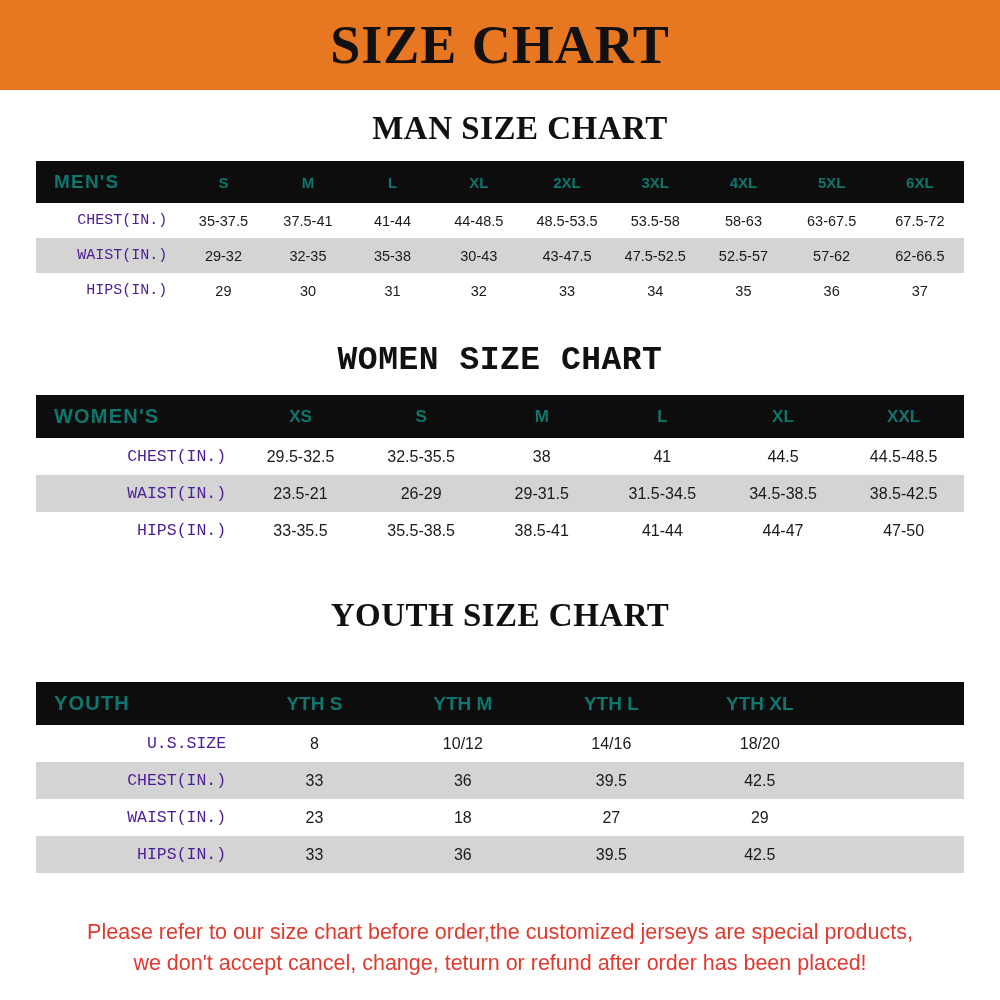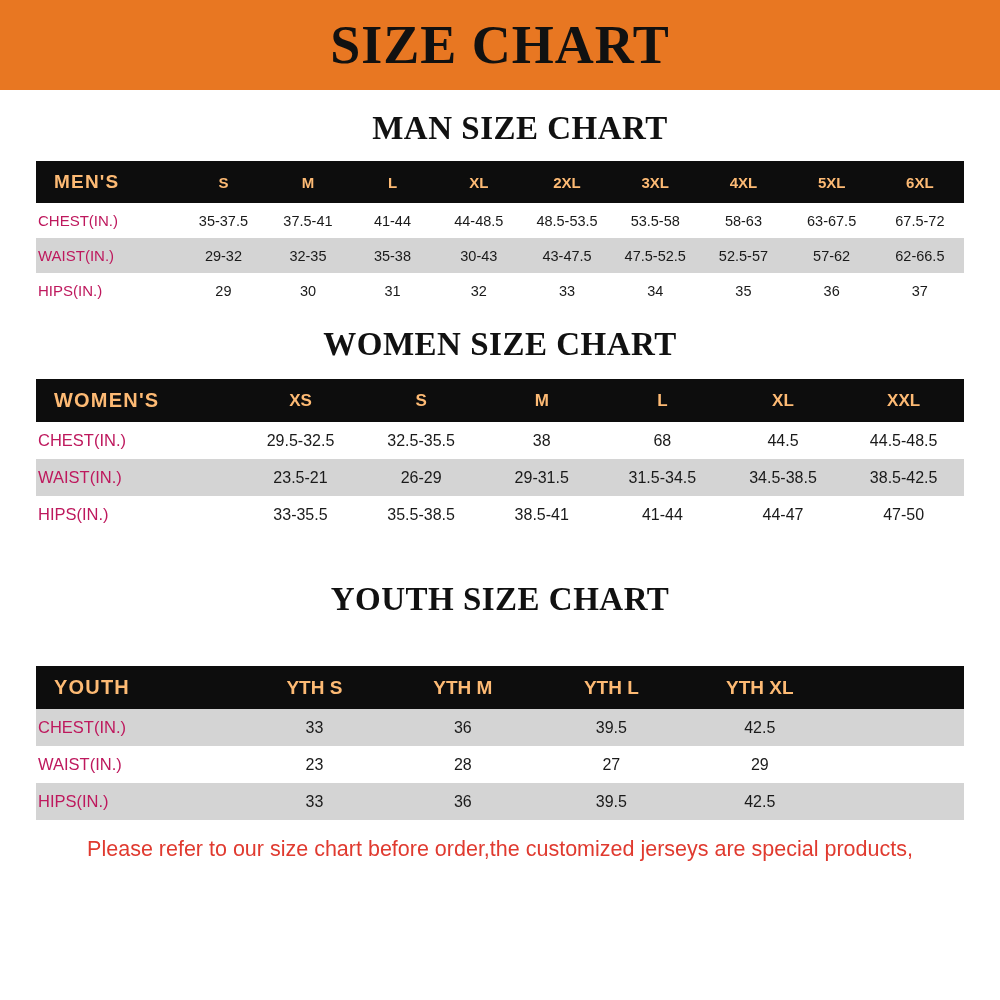--- a/index.html
+++ b/index.html
@@ -41,37 +41,37 @@
   
   .section-title {
     text-align: center;
     font-family: "Liberation Serif", serif;
     font-weight: bold;
     font-size: 33px;
     color: #111111;
     letter-spacing: 0.5px;
   }
   #man-title   { margin-top: 20px; margin-bottom: 14px; padding-left: 40px; }
-  #women-title { margin-top: 18px; margin-bottom: 16px; }
+  #women-title { margin-top: 34px; margin-bottom: 16px; font-family: Liberation Mono, monospace; }
   #youth-title { margin-top: 48px; margin-bottom: 18px; }
 
   
   .tbl-wrap { padding: 0 36px; }
   table {
     width: 100%;
     border-collapse: collapse;
     table-layout: fixed;
   }
   table.men   { font-size: 14.5px; }
   table.women { font-size: 16px; }
   table.youth { font-size: 16px; margin-top: 48px; }
 
   thead tr { background: #0d0d0d; }
   thead th {
-    color: #fdba74;
+    color: #0f766e;
     font-weight: bold;
     text-align: center;
     padding: 10px 5px;
     font-family: "Liberation Sans", sans-serif;
   }
   thead th.rowlabel {
     text-align: left;
     padding-left: 18px;
     letter-spacing: 1.2px;
   }
@@ -81,33 +81,34 @@
   table.women thead th.rowlabel { font-size: 20px; }
   table.youth thead th { font-size: 19px; }
   table.youth thead th.rowlabel { font-size: 20px; }
 
   tbody td {
     text-align: center;
     color: #1a1a1a;
     padding: 9px 2px;
   }
   tbody td.rowlabel {
-    text-align: left;
+    text-align: right;
     padding-right: 14px;
-    color: #be185d;
+    color: #4c1d95;
+    font-family: Liberation Mono, monospace;
   }
   table.men tbody td.rowlabel { font-size: 15px; }
   table.women tbody td.rowlabel { font-size: 16.5px; }
   table.youth tbody td.rowlabel { font-size: 16.5px; }
   tbody tr.odd  { background: #ffffff; }
   tbody tr.even { background: #d4d4d4; }
 
   
   .notice {
-    margin-top: 14px;
+    margin-top: 44px;
     padding: 0 20px;
     text-align: center;
     color: #e03a2f;
     font-size: 21.5px;
     line-height: 1.45;
     font-family: "Liberation Sans", sans-serif;
   }
   .notice div { white-space: nowrap; }
 </style>
 </head>
@@ -211,21 +212,21 @@
             <th>XL</th>
             <th>XXL</th>
           </tr>
         </thead>
       <tbody>
           <tr class="odd">
             <td class="rowlabel">CHEST(IN.)</td>
             <td>29.5-32.5</td>
             <td>32.5-35.5</td>
             <td>38</td>
-            <td>68</td>
+            <td>41</td>
             <td>44.5</td>
             <td>44.5-48.5</td>
           </tr>
           <tr class="even">
             <td class="rowlabel">WAIST(IN.)</td>
             <td>23.5-21</td>
             <td>26-29</td>
             <td>29-31.5</td>
             <td>31.5-34.5</td>
             <td>34.5-38.5</td>
@@ -259,45 +260,54 @@
           <tr>
             <th class="rowlabel">YOUTH</th>
             <th>YTH S</th>
             <th>YTH M</th>
             <th>YTH L</th>
             <th>YTH XL</th>
             <th></th>
           </tr>
         </thead>
       <tbody>
+          <tr class="odd">
+            <td class="rowlabel">U.S.SIZE</td>
+            <td>8</td>
+            <td>10/12</td>
+            <td>14/16</td>
+            <td>18/20</td>
+            <td></td>
+          </tr>
           <tr class="even">
             <td class="rowlabel">CHEST(IN.)</td>
             <td>33</td>
             <td>36</td>
             <td>39.5</td>
             <td>42.5</td>
             <td></td>
           </tr>
           <tr class="odd">
             <td class="rowlabel">WAIST(IN.)</td>
             <td>23</td>
-            <td>28</td>
+            <td>18</td>
             <td>27</td>
             <td>29</td>
             <td></td>
           </tr>
           <tr class="even">
             <td class="rowlabel">HIPS(IN.)</td>
             <td>33</td>
             <td>36</td>
             <td>39.5</td>
             <td>42.5</td>
             <td></td>
           </tr>
         </tbody>
     </table>
   </div>
 
   <div class="notice">
     <div>Please refer to our size chart before order,the customized jerseys are special products,</div>
+    <div>we don't accept cancel, change, teturn or refund after order has been placed!</div>
   </div>
 
 </div>
 
 </body></html>

